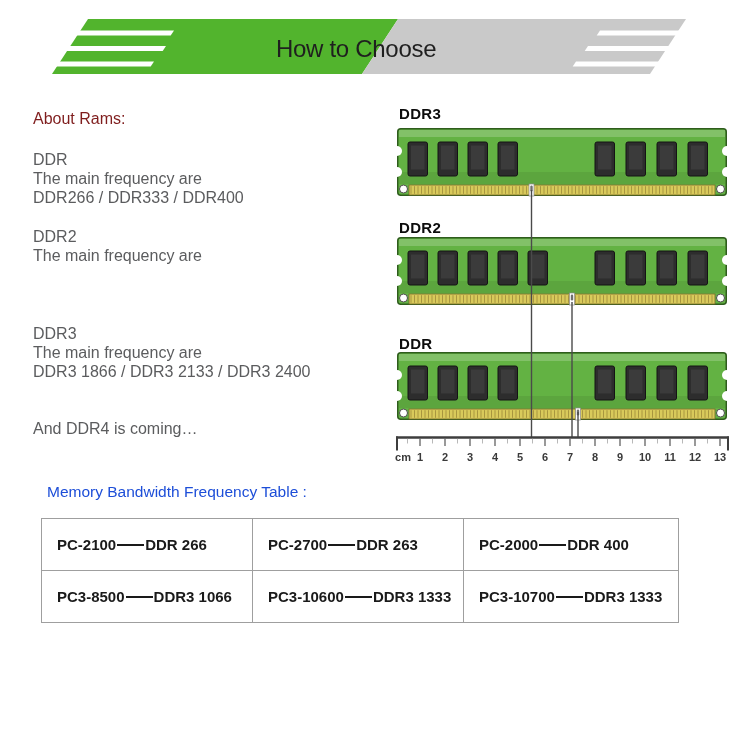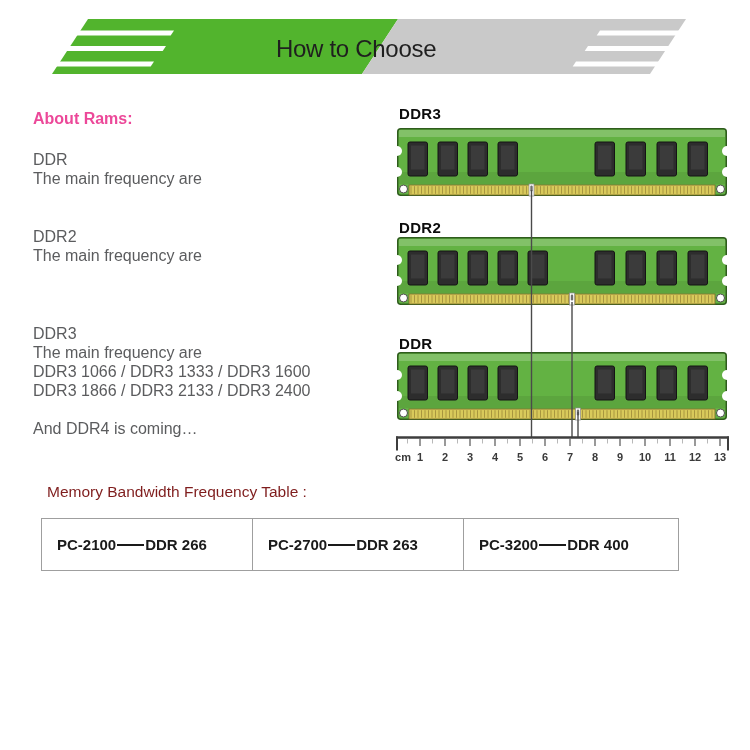--- a/index.html
+++ b/index.html
@@ -2,25 +2,25 @@
 <html><head>
 <meta charset="utf-8">
 <style>
   html,body{margin:0;padding:0;}
   body{
     width:750px;height:750px;background:#ffffff;position:relative;overflow:hidden;
     font-family:"Liberation Sans",sans-serif;
   }
   .abs{position:absolute;}
   svg{display:block;}
-  .about-title{font-weight:bold;font-size:16px;color:#ec4899;}
+  .about-title{font-weight:normal;font-size:16px;color:#7f1d1d;}
   .txt{font-size:16px;line-height:19px;color:#5b5c5e;}
   .txt div{white-space:nowrap;}
   .mod-label{font-weight:bold;font-size:15px;color:#0c0c0c;letter-spacing:.3px;}
-  .tbl-title{font-size:15.5px;color:#7f1d1d;}
+  .tbl-title{font-size:15.5px;color:#1d4ed8;}
   table.freq{border-collapse:collapse;table-layout:fixed;width:637px;border-radius:27px;}
   table.freq td{
     border:1px solid #9f9f9f;height:51px;padding:0 0 0 15px;
     font-weight:bold;font-size:15px;color:#1a1a1a;white-space:nowrap;
     vertical-align:middle;
   }
   .dash{
     display:inline-block;width:27px;height:2px;background:#1a1a1a;
     vertical-align:middle;margin:0 1px 3px 1px;
   }
@@ -40,31 +40,31 @@
   <polygon points="588,46 740,46 740,51 584.7,51" fill="#ffffff"></polygon>
   <polygon points="576,61.5 740,61.5 740,66.5 572.7,66.5" fill="#ffffff"></polygon>
   <text x="276" y="57" font-size="24" fill="#1f1f1f" letter-spacing="-0.3" font-family="Liberation Sans, sans-serif">How to Choose</text>
 </svg>
 
 <div class="abs about-title" style="left:33px;top:110px">About Rams:</div>
 
 <div class="abs txt" style="left:33px;top:150px">
   <div>DDR</div>
   <div>The main frequency are</div>
+  <div>DDR266 / DDR333 / DDR400</div>
 </div>
 
 <div class="abs txt" style="left:33px;top:227px">
   <div>DDR2</div>
   <div>The main frequency are</div>
 </div>
 
 <div class="abs txt" style="left:33px;top:324px">
   <div>DDR3</div>
   <div>The main frequency are</div>
-  <div>DDR3 1066 / DDR3 1333 / DDR3 1600</div>
   <div>DDR3 1866 / DDR3 2133 / DDR3 2400</div>
 </div>
 
 <div class="abs txt" style="left:33px;top:419px">And DDR4 is coming…</div>
 
 <div class="abs mod-label" style="left:399px;top:105px">DDR3</div>
 <div class="abs mod-label" style="left:399px;top:219px">DDR2</div>
 <div class="abs mod-label" style="left:399px;top:335px">DDR</div>
 
 <svg id="diagram-svg" class="abs" style="left:0;top:0;pointer-events:none" width="750" height="480" viewBox="0 0 750 480">
@@ -476,16 +476,21 @@
 <table class="freq abs" style="left:41px;top:518px">
   <colgroup>
       <col style="width:211px">
       <col style="width:211px">
       <col style="width:215px">
     </colgroup>
   <tbody id="freq-tbody">
       <tr>
         <td><span>PC-2100</span><span class="dash"></span><span>DDR 266</span></td>
         <td><span>PC-2700</span><span class="dash"></span><span>DDR 263</span></td>
-        <td><span>PC-3200</span><span class="dash"></span><span>DDR 400</span></td>
+        <td><span>PC-2000</span><span class="dash"></span><span>DDR 400</span></td>
+      </tr>
+      <tr>
+        <td><span>PC3-8500</span><span class="dash"></span><span>DDR3 1066</span></td>
+        <td><span>PC3-10600</span><span class="dash"></span><span>DDR3 1333</span></td>
+        <td><span>PC3-10700</span><span class="dash"></span><span>DDR3 1333</span></td>
       </tr>
     </tbody>
 </table>
 
 </body></html>

